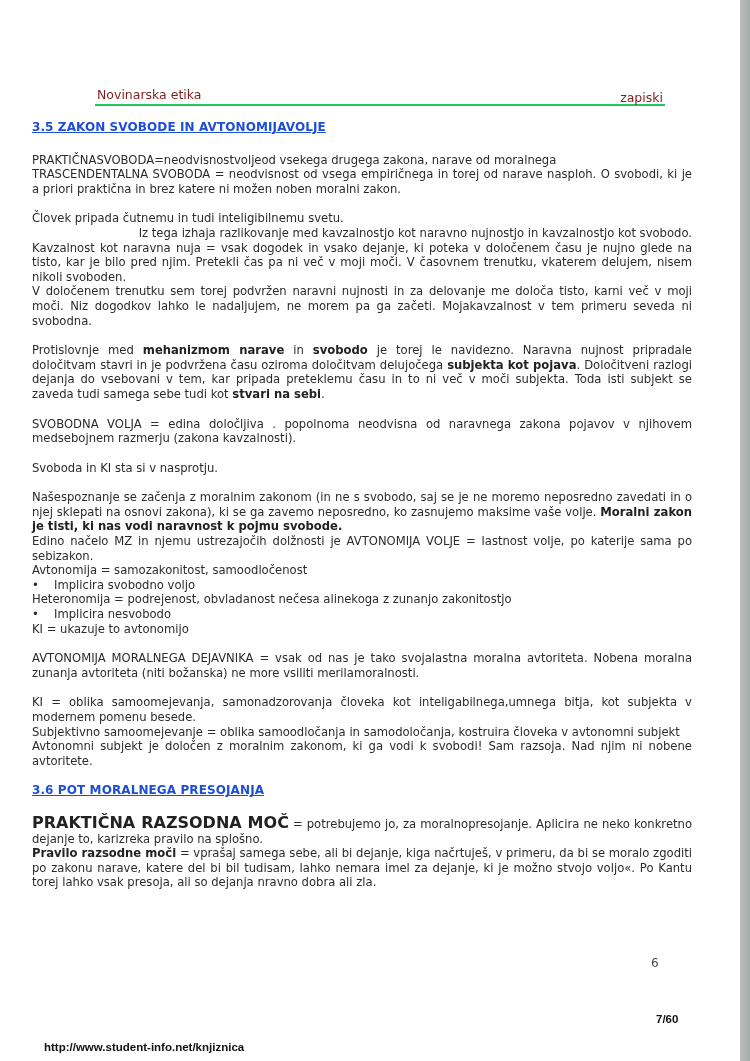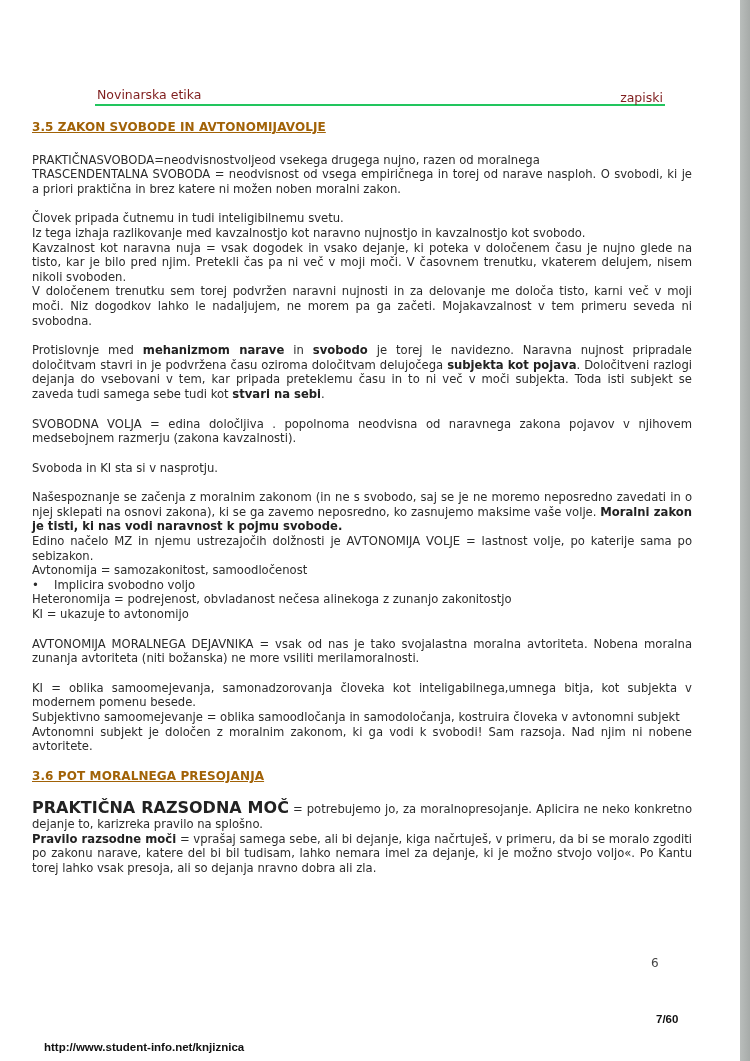--- a/index.html
+++ b/index.html
@@ -19,21 +19,21 @@
       font-size: 12.5px; color: #7f1d1d;
     }
     .header .left { position: absolute; left: 2px; top: 1px; }
     .header .right { position: absolute; right: 2px; top: 4px; }
     .content {
       position: absolute; left: 32px; top: 120px; width: 660px;
       font-size: 11.6px; line-height: 14.6px;
     }
     .section-title {
       font-weight: bold; text-decoration: underline; font-size: 12px;
-      color: #a16207; margin: 0 0 18px 0; letter-spacing: 0.1px;
+      color: #1d4ed8; margin: 0 0 18px 0; letter-spacing: 0.1px;
     }
     .para { text-align: justify; margin: 0 0 15px 0; }
     .line { display: block; text-align: justify; }
     b { font-weight: bold; color: #222; }
     .bullet { display: block; }
     .bullet .dot { display: inline-block; width: 22px; }
     .page-number {
       position: absolute; left: 651px; top: 956px; font-size: 12px; color: #444;
     }
     .footer-url {
@@ -52,45 +52,46 @@
 
 <div class="header">
   <span class="left">Novinarska etika</span>
   <span class="right">zapiski</span>
 </div>
 
 <div class="content">
   <div class="section-title">3.5 ZAKON SVOBODE IN AVTONOMIJAVOLJE</div>
 
   <div class="para">
-    <span class="line" style="text-align:left">PRAKTIČNASVOBODA=neodvisnostvoljeod vsekega drugega nujno, razen od moralnega</span>
+    <span class="line" style="text-align:left">PRAKTIČNASVOBODA=neodvisnostvoljeod vsekega drugega zakona, narave od moralnega</span>
     <span class="line">TRASCENDENTALNA SVOBODA = neodvisnost od vsega empiričnega in torej od narave nasploh. O svobodi, ki je a priori praktična in brez katere ni možen noben moralni zakon.</span>
   </div>
 
   <div class="para">
     <span class="line" style="text-align:left">Človek pripada čutnemu in tudi inteligibilnemu svetu.</span>
-    <span class="line" style="text-align:left">Iz tega izhaja razlikovanje med kavzalnostjo kot naravno nujnostjo in kavzalnostjo kot svobodo.</span>
+    <span class="line" style="text-align:right">Iz tega izhaja razlikovanje med kavzalnostjo kot naravno nujnostjo in kavzalnostjo kot svobodo.</span>
     <span class="line">Kavzalnost kot naravna nuja = vsak dogodek in vsako dejanje, ki poteka v določenem času je nujno glede na tisto, kar je bilo pred njim. Pretekli čas pa ni več v moji moči. V časovnem trenutku, vkaterem delujem, nisem nikoli svoboden.</span>
     <span class="line">V določenem trenutku sem torej podvržen naravni nujnosti in za delovanje me določa tisto, karni več v moji moči. Niz dogodkov lahko le nadaljujem, ne morem pa ga začeti. Mojakavzalnost v tem primeru seveda ni svobodna.</span>
   </div>
 
   <div class="para">
     <span>Protislovnje med </span><b>mehanizmom narave</b><span> in </span><b>svobodo</b><span> je torej le navidezno. Naravna nujnost pripradale določitvam stavri in je podvržena času oziroma določitvam delujočega </span><b>subjekta kot pojava</b><span>. Določitveni razlogi dejanja do vsebovani v tem, kar pripada preteklemu času in to ni več v moči subjekta. Toda isti subjekt se zaveda tudi samega sebe tudi kot </span><b>stvari na sebi</b><span>.</span>
   </div>
 
   <div class="para">SVOBODNA VOLJA = edina določljiva . popolnoma neodvisna od naravnega zakona pojavov v njihovem medsebojnem razmerju  (zakona kavzalnosti).</div>
 
   <div class="para">Svoboda in KI sta si v nasprotju.</div>
 
   <div class="para">
     <span class="line"><span>Našespoznanje se začenja z moralnim zakonom (in ne s svobodo, saj se je ne moremo neposredno zavedati in o njej sklepati na osnovi zakona), ki se ga zavemo neposredno, ko zasnujemo maksime vaše volje. </span><b>Moralni zakon je tisti, ki nas vodi naravnost k pojmu svobode.</b></span>
     <span class="line">Edino načelo MZ in njemu ustrezajočih dolžnosti je AVTONOMIJA VOLJE = lastnost volje, po katerije sama po sebizakon.</span>
     <span class="line" style="text-align:left">Avtonomija = samozakonitost, samoodločenost</span>
     <span class="bullet"><span class="dot">•</span><span>Implicira svobodno voljo</span></span>
     <span class="line" style="text-align:left">Heteronomija = podrejenost, obvladanost nečesa alinekoga z zunanjo zakonitostjo</span>
+    <span class="bullet"><span class="dot">•</span><span>Implicira nesvobodo</span></span>
     <span class="line" style="text-align:left">KI = ukazuje to avtonomijo</span>
   </div>
 
   <div class="para">AVTONOMIJA MORALNEGA DEJAVNIKA = vsak od nas je tako svojalastna moralna avtoriteta. Nobena moralna zunanja avtoriteta (niti božanska) ne more vsiliti merilamoralnosti.</div>
 
   <div class="para">
     <span class="line">KI = oblika samoomejevanja, samonadzorovanja človeka kot inteligabilnega,umnega bitja, kot subjekta v modernem pomenu besede.</span>
     <span class="line">Subjektivno samoomejevanje = oblika samoodločanja in samodoločanja, kostruira človeka v avtonomni subjekt</span>
     <span class="line">Avtonomni subjekt je določen z moralnim zakonom, ki ga vodi k svobodi! Sam razsoja. Nad njim ni nobene avtoritete.</span>
   </div>

